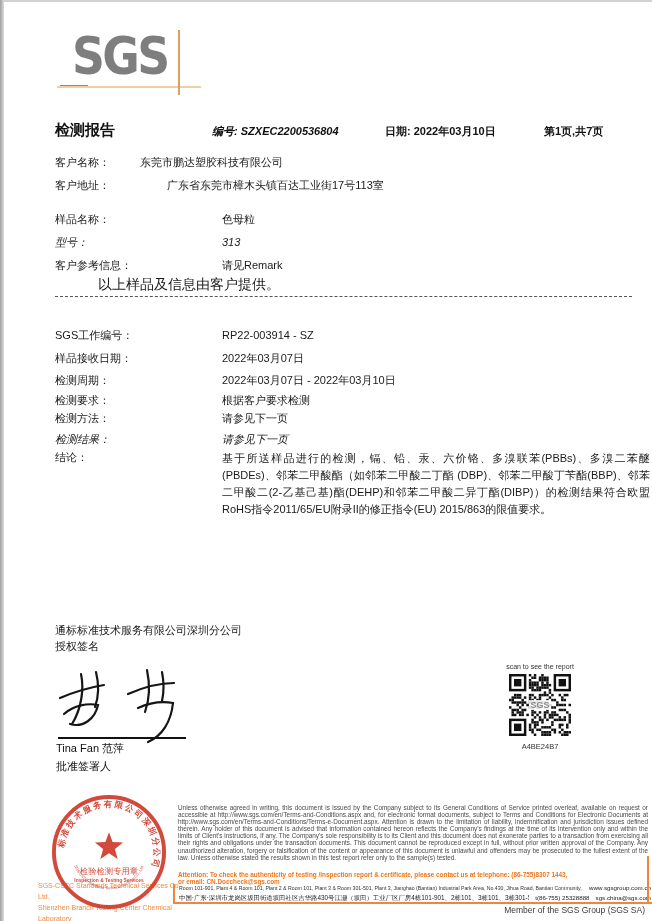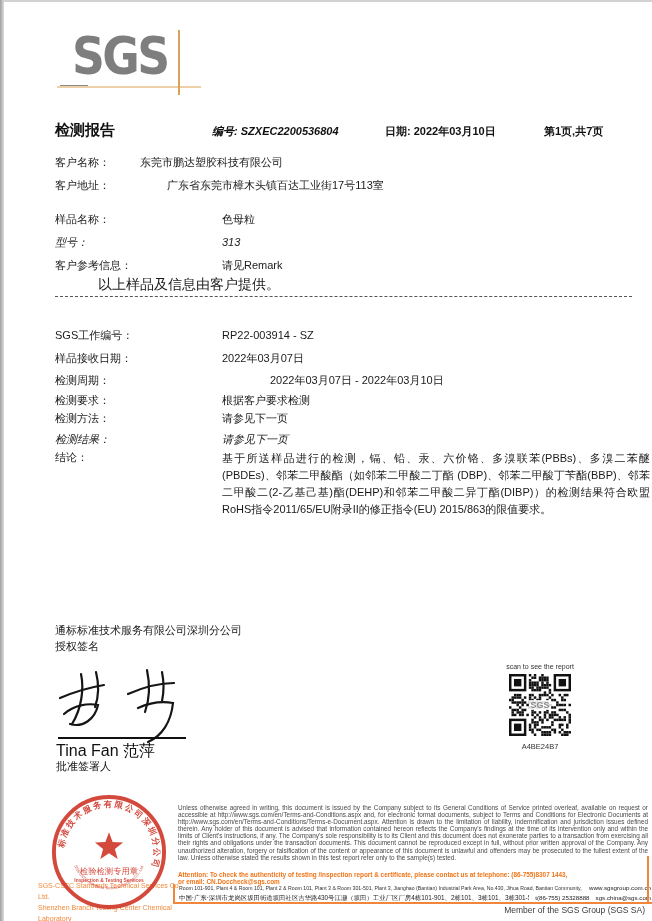--- a/index.html
+++ b/index.html
@@ -31,21 +31,21 @@
 
   .concl{position:absolute;left:55px;top:450px;display:flex;font-size:11px;color:#1a1a1a;}
   .concl .k{width:167px;}
   .concl p{margin:0;width:428px;line-height:17px;text-align:justify;}
 
   
   .sig-company{position:absolute;left:55px;top:623px;font-size:11px;line-height:15px;color:#1a1a1a;}
   .sig-auth{position:absolute;left:55px;top:639px;font-size:11px;color:#1a1a1a;}
   .sig-img{position:absolute;left:52px;top:666px;}
   .sig-line{position:absolute;left:58px;top:737px;width:128px;border-top:2px solid #111;}
-  .sig-name{position:absolute;left:56px;top:741px;font-size:16px;color:#111;}
+  .sig-name{position:absolute;left:56px;top:741px;font-size:11px;color:#111;}
   .sig-title{position:absolute;left:56px;top:759px;font-size:11px;color:#111;}
 
   
   .qr-caption{position:absolute;left:498px;top:663px;width:84px;text-align:center;font-size:7px;color:#333;}
   .qr-box{position:absolute;left:509px;top:674px;width:62px;height:62px;background:#fff;}
   .qr-center{position:absolute;left:509px;top:674px;width:62px;height:62px;display:flex;
              align-items:center;justify-content:center;pointer-events:none;}
   .qr-center span{background:rgba(255,255,255,.85);color:#8a8a8a;font-weight:bold;font-size:9px;padding:0 1px;}
   .qr-code-text{position:absolute;left:498px;top:742px;width:84px;text-align:center;font-size:7.5px;color:#333;}
 
@@ -109,21 +109,21 @@
   <div class="dash" style="top:296px;"></div>
 
   <div class="kv" style="top:328px;">
     <span class="k w167">SGS工作编号：</span>
     <span class="v">RP22-003914 - SZ</span>
   </div>
   <div class="kv" style="top:351px;">
     <span class="k w167">样品接收日期：</span>
     <span class="v">2022年03月07日</span>
   </div>
-  <div class="kv" style="top:373px;gap:48px;">
+  <div class="kv" style="top:373px;">
     <span class="k w167">检测周期：</span>
     <span class="v">2022年03月07日 - 2022年03月10日</span>
   </div>
   <div class="kv" style="top:393px;">
     <span class="k w167">检测要求：</span>
     <span class="v">根据客户要求检测</span>
   </div>
   <div class="kv" style="top:411px;">
     <span class="k w167">检测方法：</span>
     <span class="v">请参见下一页</span>

